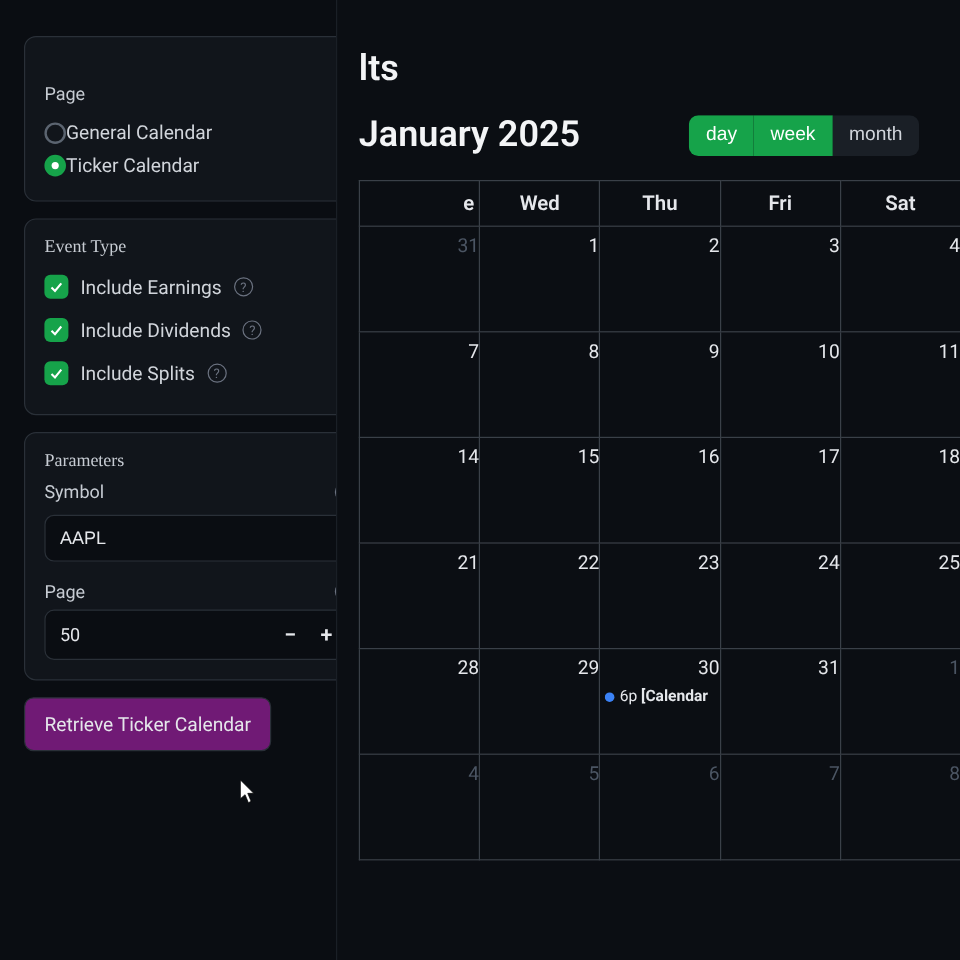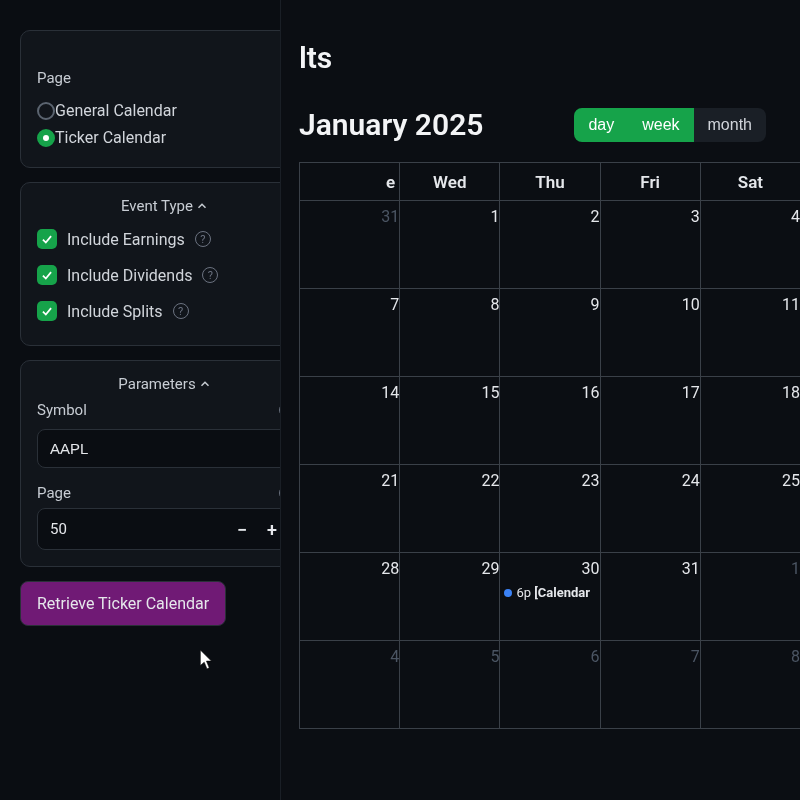--- a/index.html
+++ b/index.html
@@ -31,21 +31,22 @@
   }
 
   .panel-header {
     display: flex;
     justify-content: flex-end;
     align-items: center;
     margin-bottom: 6px;
   }
 
   .panel-header.with-title {
-    justify-content: center;
+    justify-content: space-between;
+    font-family: Liberation Serif, serif;
   }
 
   .panel-title {
     font-size: 15px;
     color: #c7ccd3;
   }
 
   .chevron {
     width: 18px;
     height: 18px;
@@ -216,21 +217,21 @@
   .main-title-partial {
     font-size: 30px;
     font-weight: 600;
     color: #f3f4f6;
   }
 
   .cal-header {
     display: flex;
     justify-content: space-between;
     align-items: center;
-    margin-top: 32px;
+    margin-top: 20px;
     padding-right: 18px;
   }
 
   .month-title {
     font-size: 30px;
     font-weight: 600;
     color: #f3f4f6;
   }
 
   .view-toggle {

